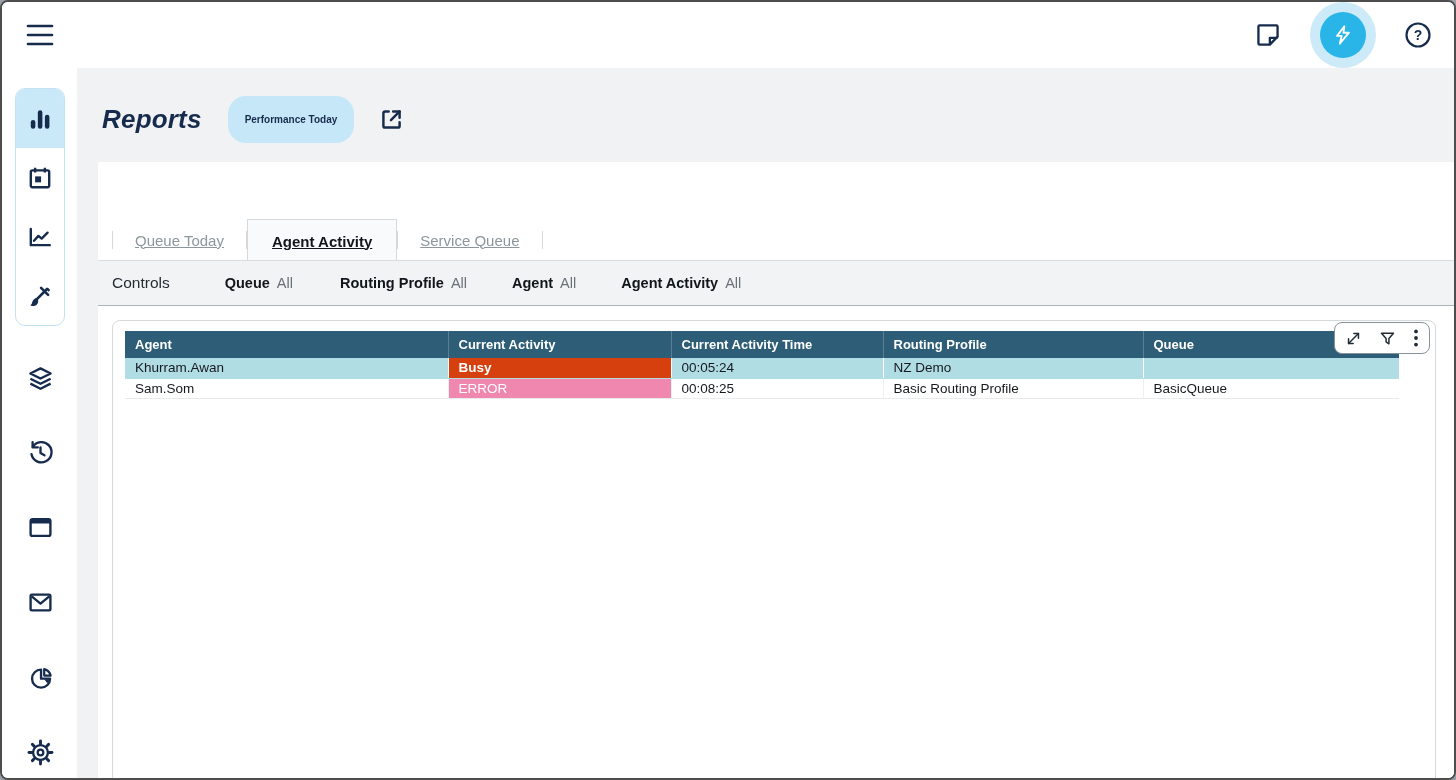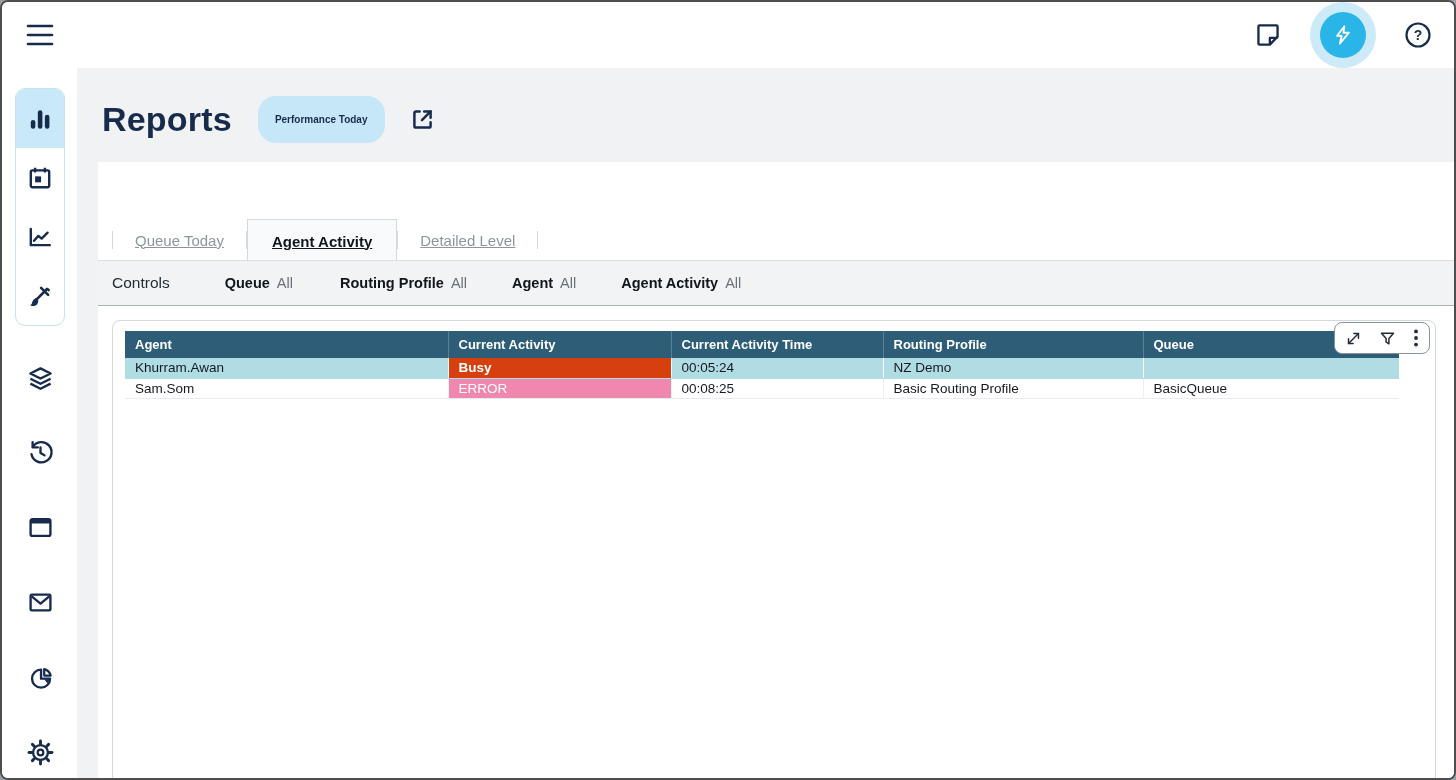--- a/index.html
+++ b/index.html
@@ -36,21 +36,21 @@
     position:absolute; left:13px; top:20px; width:50px;
     border:1px solid #c3e2f2; border-radius:10px; overflow:hidden; background:#ffffff;
   }
   .nav-item { width:48px; height:59px; display:flex; align-items:center; justify-content:center; cursor:pointer; }
   .nav-item.active { background:#c9e8f8; }
   .solo-icon { position:absolute; left:24px; width:28px; height:28px; display:flex; align-items:center; justify-content:center; cursor:pointer; }
 
   
   .content { position:absolute; left:75px; top:66px; right:0; bottom:0; background:#f1f2f3; }
   .page-header { display:flex; align-items:center; padding:28px 0 0 25px; }
-  .page-title { font-size:34px; font-weight:bold; color:#172b4d; letter-spacing:0.2px; }
+  .page-title { font-size:26px; font-weight:bold; color:#172b4d; letter-spacing:0.2px;font-style:italic; }
   .badge {
     margin-left:26px; background:#c6e7f7; color:#172b4d;
     font-size:10px; font-weight:bold; padding:18px 17px; border-radius:18px; cursor:pointer;
   }
   .ext-link { margin-left:24px; cursor:pointer; display:flex; }
 
   .panel { position:absolute; left:21px; top:94px; right:0; bottom:0; background:#ffffff; }
 
   
   .tabs { position:absolute; left:14px; top:57px; height:42px; display:flex; align-items:stretch; }
@@ -243,21 +243,21 @@
     </div>
 
     <div class="panel">
 
       <div class="tabs">
         <div class="tab-sep"></div>
         <div class="tab">Queue Today</div>
         <div class="tab-sep"></div>
         <div class="tab active">Agent Activity</div>
         <div class="tab-sep"></div>
-        <div class="tab">Detailed Level</div>
+        <div class="tab">Service Queue</div>
         <div class="tab-sep"></div>
       </div>
 
       <div class="controls">
         <div class="controls-label">Controls</div>
         <div class="filter f1">
           <span class="fname">Queue</span>
           <span class="fval">All</span>
         </div>
         <div class="filter f2">

